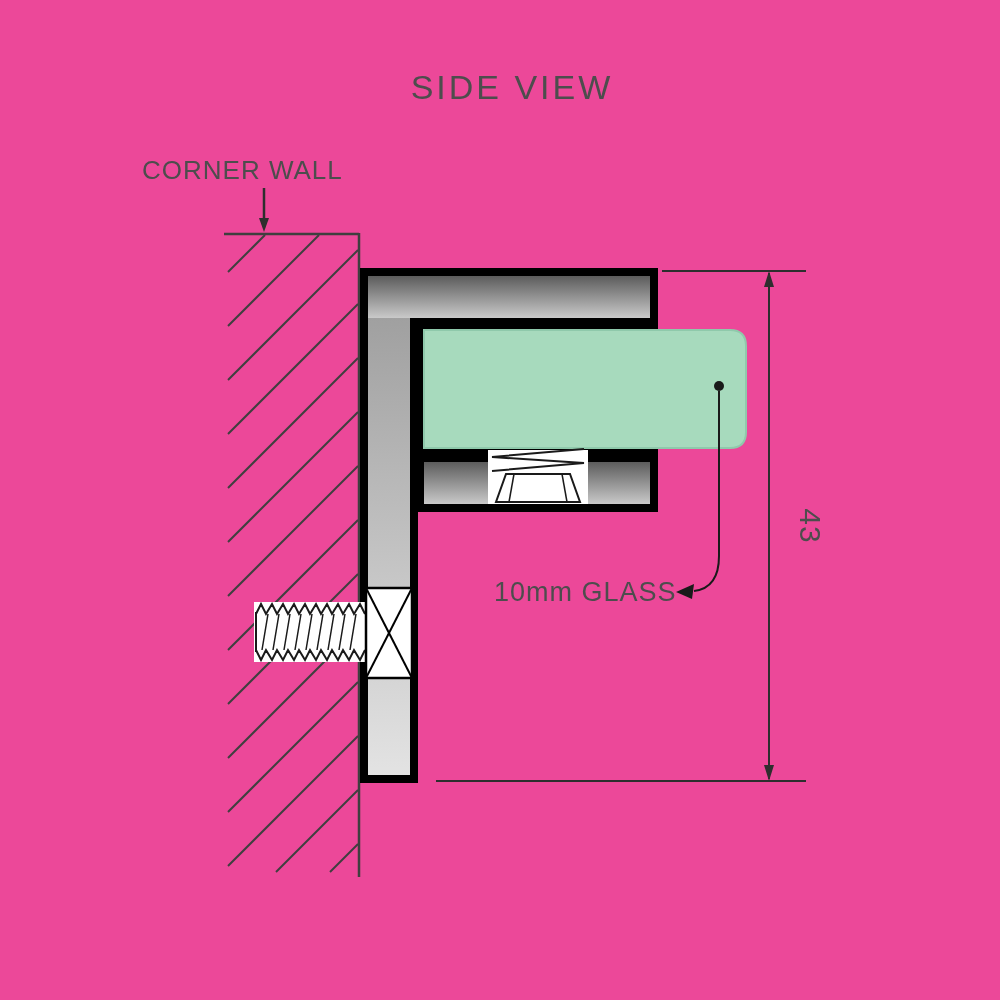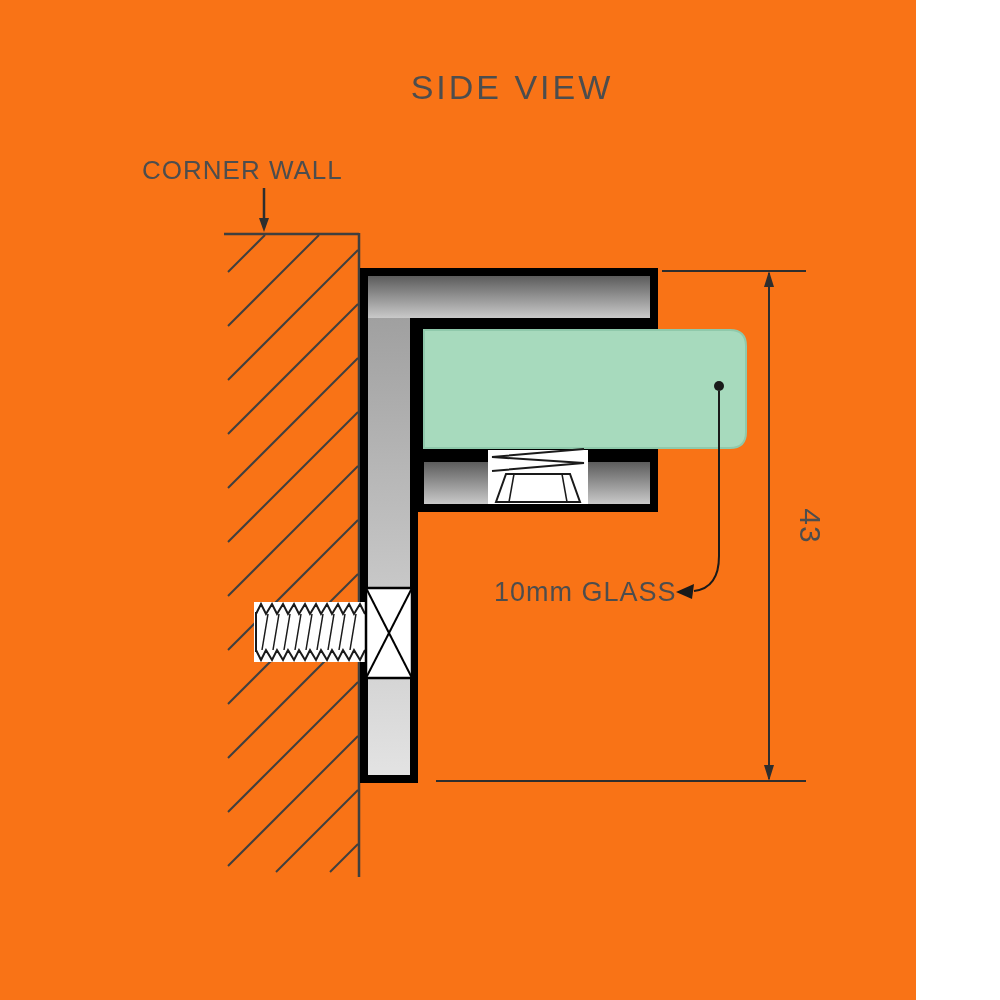--- a/index.html
+++ b/index.html
@@ -2,23 +2,23 @@
 <html><head>
 <meta charset="utf-8">
 <style>
   html, body {
     margin: 0;
     padding: 0;
     background: #ffffff;
   }
   #stage {
     position: relative;
-    width: 916px;
+    width: 1000px;
     height: 1000px;
-    background: #f97316;
+    background: #ec4899;
     overflow: hidden;
   }
   svg {
     display: block;
   }
   text {
     font-family: "Liberation Sans", "DejaVu Sans", sans-serif;
   }
   .title-text {
     font-size: 34px;

